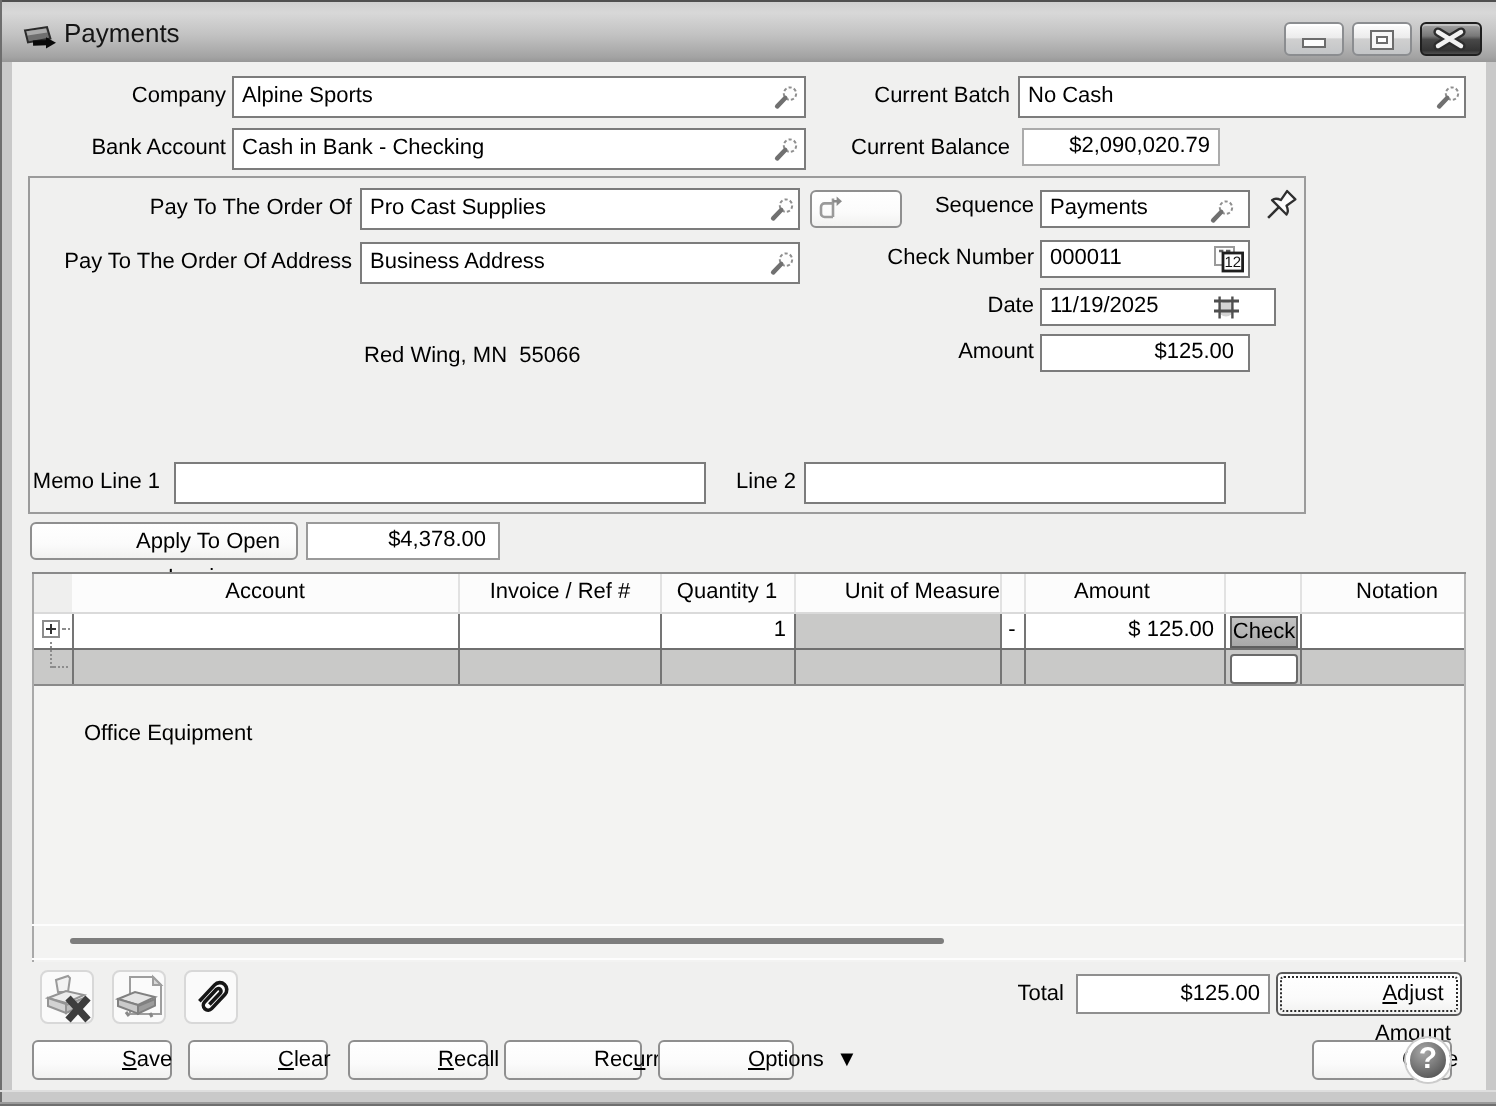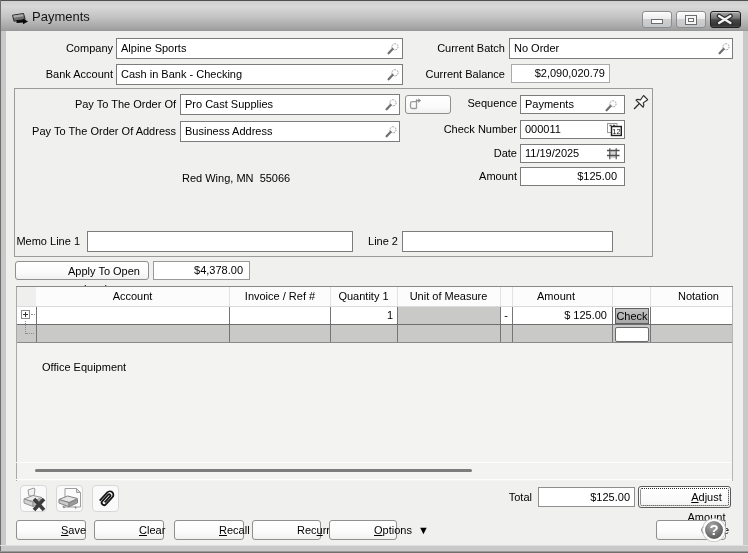--- a/index.html
+++ b/index.html
@@ -65,21 +65,21 @@
   <path d="M5 3 L16.5 10 M16.5 3 L5 10" stroke="#2e2e2e" stroke-width="4.6" stroke-linecap="round"></path>
   <path d="M5 3 L16.5 10 M16.5 3 L5 10" stroke="#f2f2f2" stroke-width="2.2" stroke-linecap="round"></path>
 </svg>
 
 <div class="abs lbl" style="left:0; top:38px; width:113px;">Company</div>
 <div class="abs inp" style="left:116px; top:38px; width:287px; height:21px;">Alpine Sports</div>
 <div class="abs lbl" style="left:0; top:64px; width:113px;">Bank Account</div>
 <div class="abs inp" style="left:116px; top:64px; width:287px; height:21px;">Cash in Bank - Checking</div>
 
 <div class="abs lbl" style="left:300px; top:38px; width:205px;">Current Batch</div>
-<div class="abs inp" style="left:509px; top:38px; width:224px; height:21px;">No Order</div>
+<div class="abs inp" style="left:509px; top:38px; width:224px; height:21px;">No Cash</div>
 <div class="abs lbl" style="left:300px; top:64px; width:205px;">Current Balance</div>
 <div class="abs" style="left:511px; top:64px; width:99px; height:19px; background:#fff; border:1px solid #ababab; text-align:right; line-height:17px; padding-right:4px;">$2,090,020.79</div>
 
 <svg class="abs mag" style="left:386px; top:42px;" width="14" height="14" viewBox="0 0 14 14">
     <circle cx="9" cy="4.8" r="3.1" fill="#fdfdfd" stroke="#8e8e8e" stroke-width="1" stroke-dasharray="1.6 1.1"></circle>
     <line x1="6.6" y1="7" x2="2.6" y2="11.2" stroke="#707070" stroke-width="2.3" stroke-linecap="round"></line>
   </svg>
 <svg class="abs mag" style="left:386px; top:68px;" width="14" height="14" viewBox="0 0 14 14">
     <circle cx="9" cy="4.8" r="3.1" fill="#fdfdfd" stroke="#8e8e8e" stroke-width="1" stroke-dasharray="1.6 1.1"></circle>
     <line x1="6.6" y1="7" x2="2.6" y2="11.2" stroke="#707070" stroke-width="2.3" stroke-linecap="round"></line>
@@ -95,21 +95,21 @@
 <div class="abs btn" style="left:405px; top:95px; width:18px; height:19px;"></div>
 <div class="abs lbl" style="left:0; top:121px; width:176px;">Pay To The Order Of Address</div>
 <div class="abs inp" style="left:180px; top:121px; width:220px; height:21px;">Business Address</div>
 <div class="abs" style="left:182px; top:172px; width:160px;">Red Wing, MN&nbsp; 55066</div>
 
 <div class="abs lbl" style="left:340px; top:94px; width:177px; line-height:19px;">Sequence</div>
 <div class="abs inp" style="left:520px; top:95px; width:105px; height:19px; line-height:17px;">Payments</div>
 <div class="abs lbl" style="left:340px; top:120px; width:177px; line-height:19px;">Check Number</div>
 <div class="abs inp" style="left:520px; top:120px; width:105px; height:19px; line-height:17px;">000011</div>
 <div class="abs lbl" style="left:340px; top:144px; width:177px; line-height:19px;">Date</div>
-<div class="abs inp" style="left:520px; top:144px; width:105px; height:19px; line-height:17px;">11/19/2025</div>
+<div class="abs inp" style="left:520px; top:144px; width:118px; height:19px; line-height:17px;">11/19/2025</div>
 <div class="abs lbl" style="left:340px; top:167px; width:177px; line-height:19px;">Amount</div>
 <div class="abs inp" style="left:520px; top:167px; width:105px; height:19px; line-height:17px; text-align:right; padding-right:7px;">$125.00</div>
 
 <svg class="abs mag" style="left:384px; top:98px;" width="14" height="14" viewBox="0 0 14 14">
     <circle cx="9" cy="4.8" r="3.1" fill="#fdfdfd" stroke="#8e8e8e" stroke-width="1" stroke-dasharray="1.6 1.1"></circle>
     <line x1="6.6" y1="7" x2="2.6" y2="11.2" stroke="#707070" stroke-width="2.3" stroke-linecap="round"></line>
   </svg>
 <svg class="abs mag" style="left:384px; top:125px;" width="14" height="14" viewBox="0 0 14 14">
     <circle cx="9" cy="4.8" r="3.1" fill="#fdfdfd" stroke="#8e8e8e" stroke-width="1" stroke-dasharray="1.6 1.1"></circle>
     <line x1="6.6" y1="7" x2="2.6" y2="11.2" stroke="#707070" stroke-width="2.3" stroke-linecap="round"></line>
@@ -157,21 +157,21 @@
 <div class="abs hline" style="left:16px; top:286px; width:717px; background:#8a8a8a;"></div>
 <div class="abs" style="left:17px; top:287px; width:715px; height:19px; background:#fcfcfc;"></div>
 <div class="abs" style="left:17px; top:287px; width:19px; height:19px; background:#efefee;"></div>
 <div class="abs" style="left:17px; top:306px; width:715px; height:18px; background:#fff;"></div>
 <div class="abs" style="left:17px; top:324px; width:715px; height:18px; background:#c9c9c8;"></div>
 <div class="abs" style="left:398px; top:306px; width:102px; height:18px; background:#c9c9c8;"></div>
 
 <div class="abs hdr" style="left:36px;  width:193px;">Account</div>
 <div class="abs hdr" style="left:230px; width:100px;">Invoice / Ref #</div>
 <div class="abs hdr" style="left:330px; width:67px;">Quantity 1</div>
-<div class="abs hdr" style="left:397px; width:103px;">Unit of Measure</div>
+<div class="abs hdr" style="left:397px; width:103px;text-align:right;">Unit of Measure</div>
 <div class="abs hdr" style="left:500px; width:112px;">Amount</div>
 <div class="abs hdr" style="left:650px; width:97px;">Notation</div>
 
 <div class="abs vline" style="left:229px; top:287px; height:19px; background:#e2e2e2;"></div>
 <div class="abs vline" style="left:330px; top:287px; height:19px; background:#e2e2e2;"></div>
 <div class="abs vline" style="left:397px; top:287px; height:19px; background:#e2e2e2;"></div>
 <div class="abs vline" style="left:500px; top:287px; height:19px; background:#e2e2e2;"></div>
 <div class="abs vline" style="left:512px; top:287px; height:19px; background:#e2e2e2;"></div>
 <div class="abs vline" style="left:612px; top:287px; height:19px; background:#e2e2e2;"></div>
 <div class="abs vline" style="left:650px; top:287px; height:19px; background:#e2e2e2;"></div>

